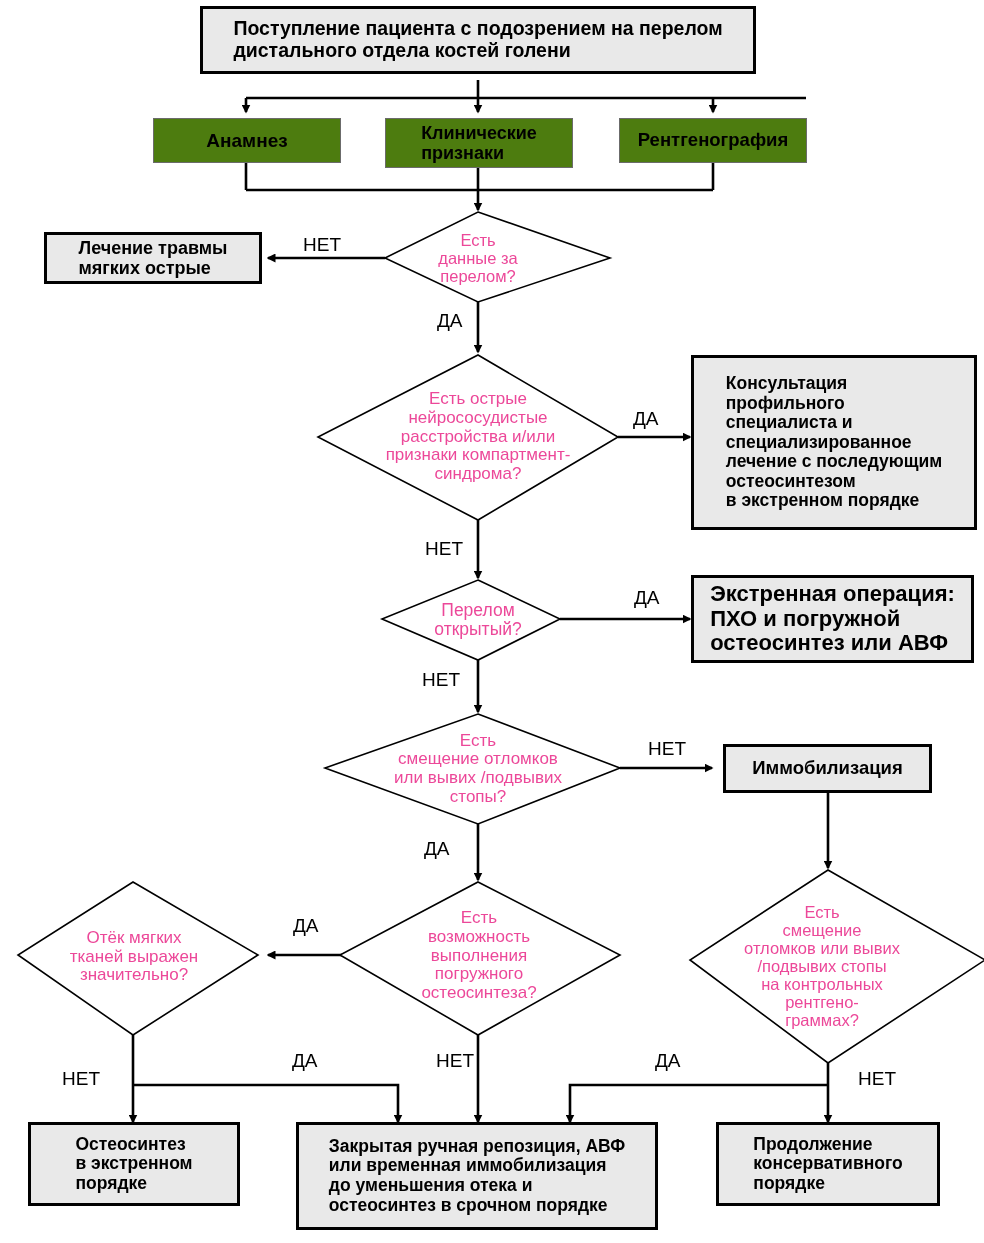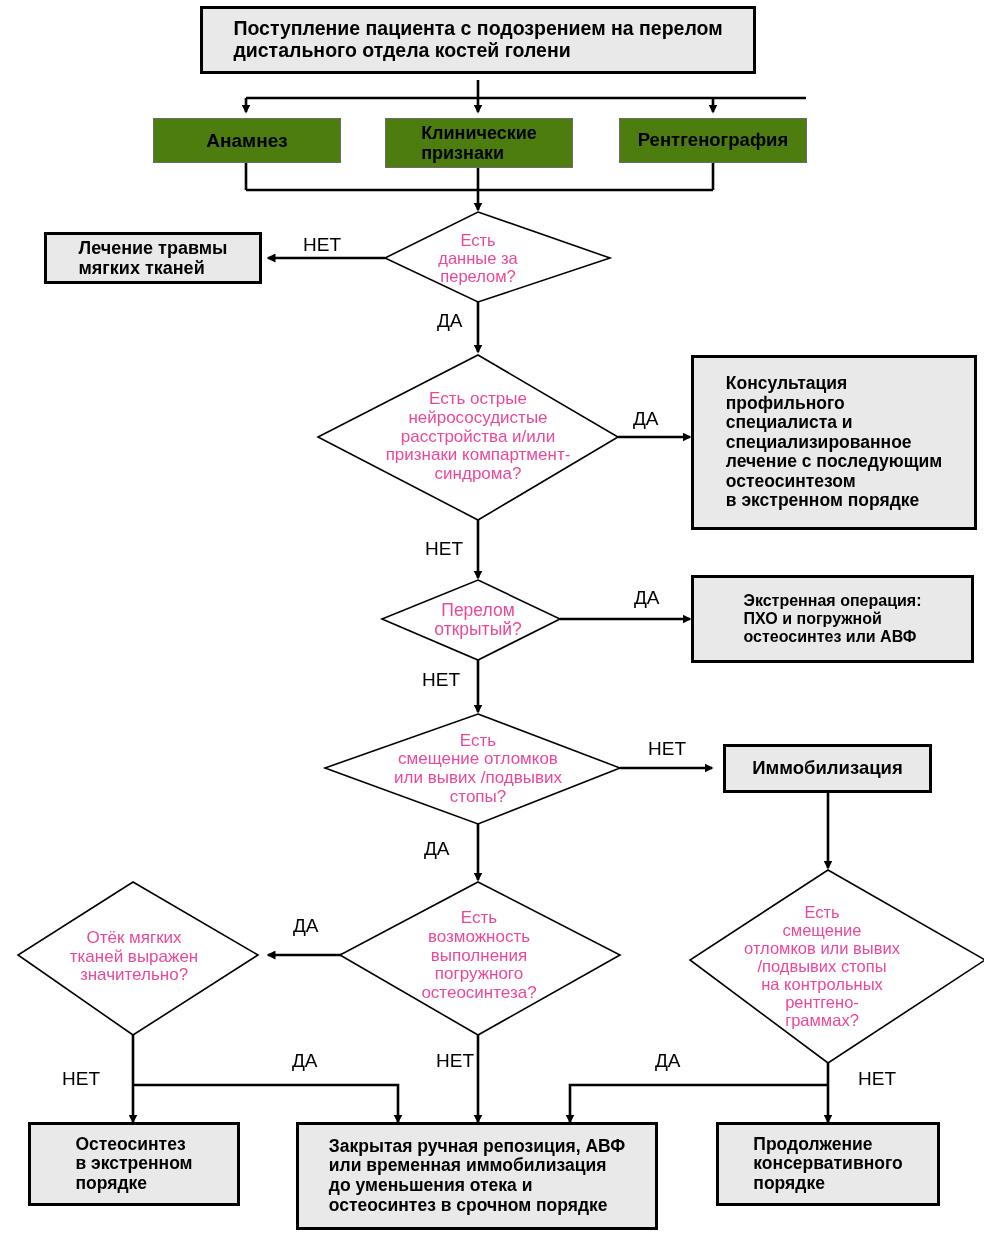--- a/index.html
+++ b/index.html
@@ -88,31 +88,31 @@
 дистального отдела костей голени</div>
 
   <div class="node box-white" style="left:153px;top:118px;width:188px;height:45px;font-size:19px;">Анамнез</div>
 
   <div class="node box-white" style="left:385px;top:118px;width:188px;height:50px;font-size:18px;">Клинические
 признаки</div>
 
   <div class="node box-white" style="left:619px;top:118px;width:188px;height:45px;font-size:18.5px;">Рентгенография</div>
 
   <div class="node box-gray" style="left:44px;top:232px;width:218px;height:52px;font-size:18px;">Лечение травмы
-мягких тканей</div>
+мягких острые</div>
 
   <div class="node box-gray" style="left:691px;top:355px;width:286px;height:175px;font-size:17.5px;">Консультация
 профильного
 специалиста и
 специализированное
 лечение с последующим
 остеосинтезом
 в экстренном порядке</div>
 
-  <div class="node box-gray" style="left:691px;top:575px;width:283px;height:88px;font-size:16px;">Экстренная операция:
+  <div class="node box-gray" style="left:691px;top:575px;width:283px;height:88px;font-size:22px;">Экстренная операция:
 ПХО и погружной
 остеосинтез или АВФ</div>
 
   <div class="node box-gray" style="left:723px;top:744px;width:209px;height:49px;font-size:18.5px;">Иммобилизация</div>
 
   <div class="node box-gray" style="left:28px;top:1122px;width:212px;height:84px;font-size:17.5px;">Остеосинтез
 в экстренном
 порядке</div>
 
   <div class="node box-gray" style="left:296px;top:1122px;width:362px;height:108px;font-size:17.5px;">Закрытая ручная репозиция, АВФ

